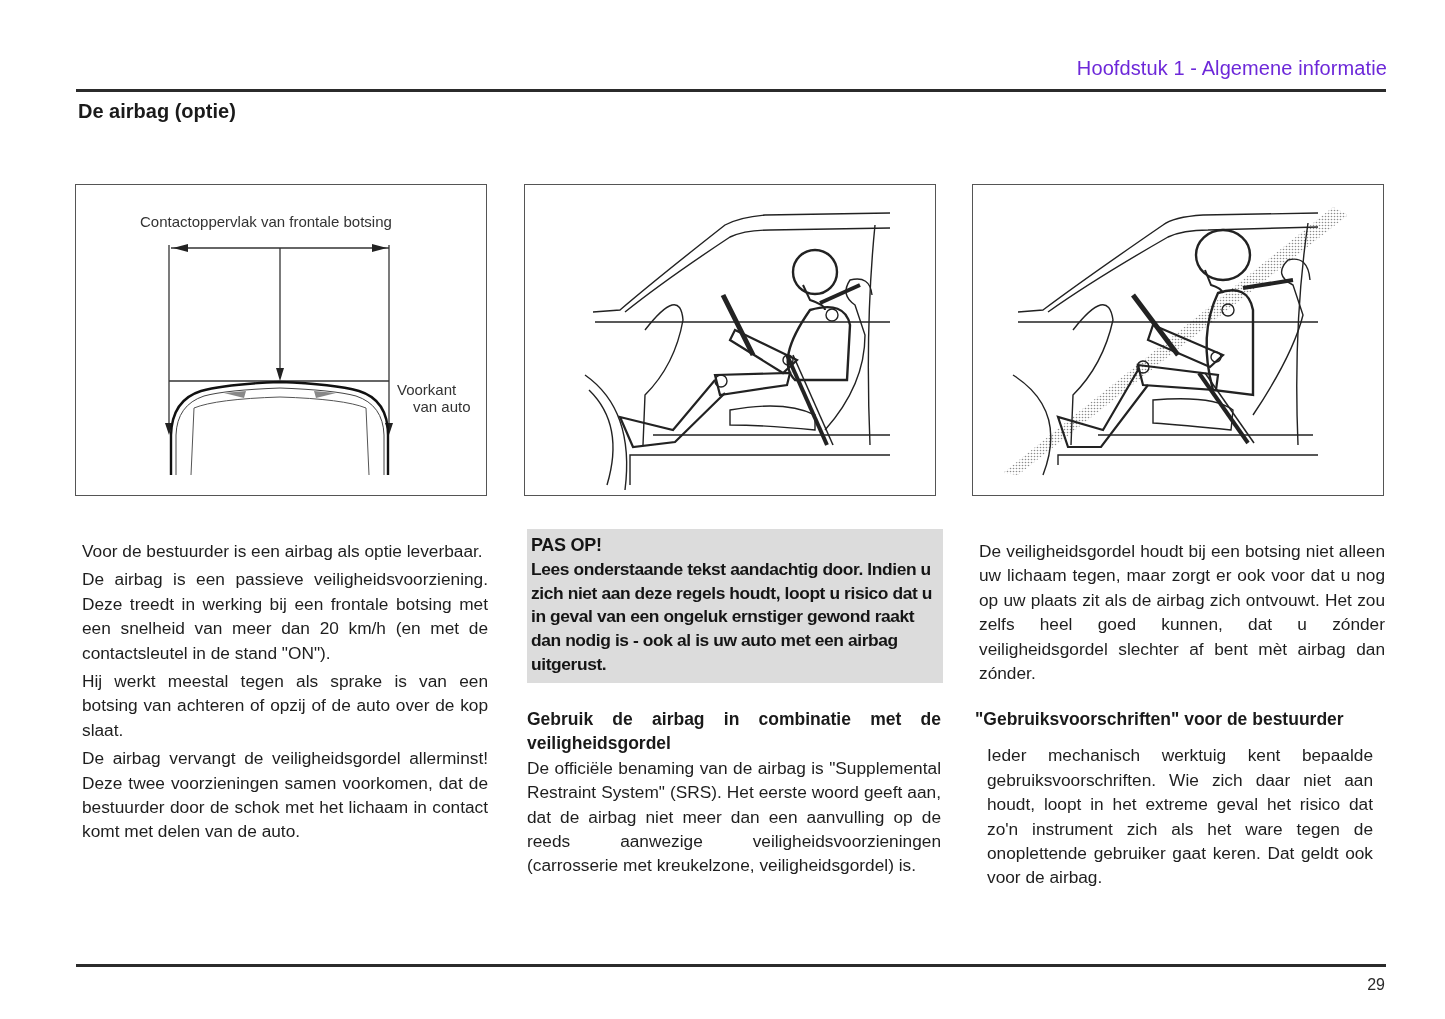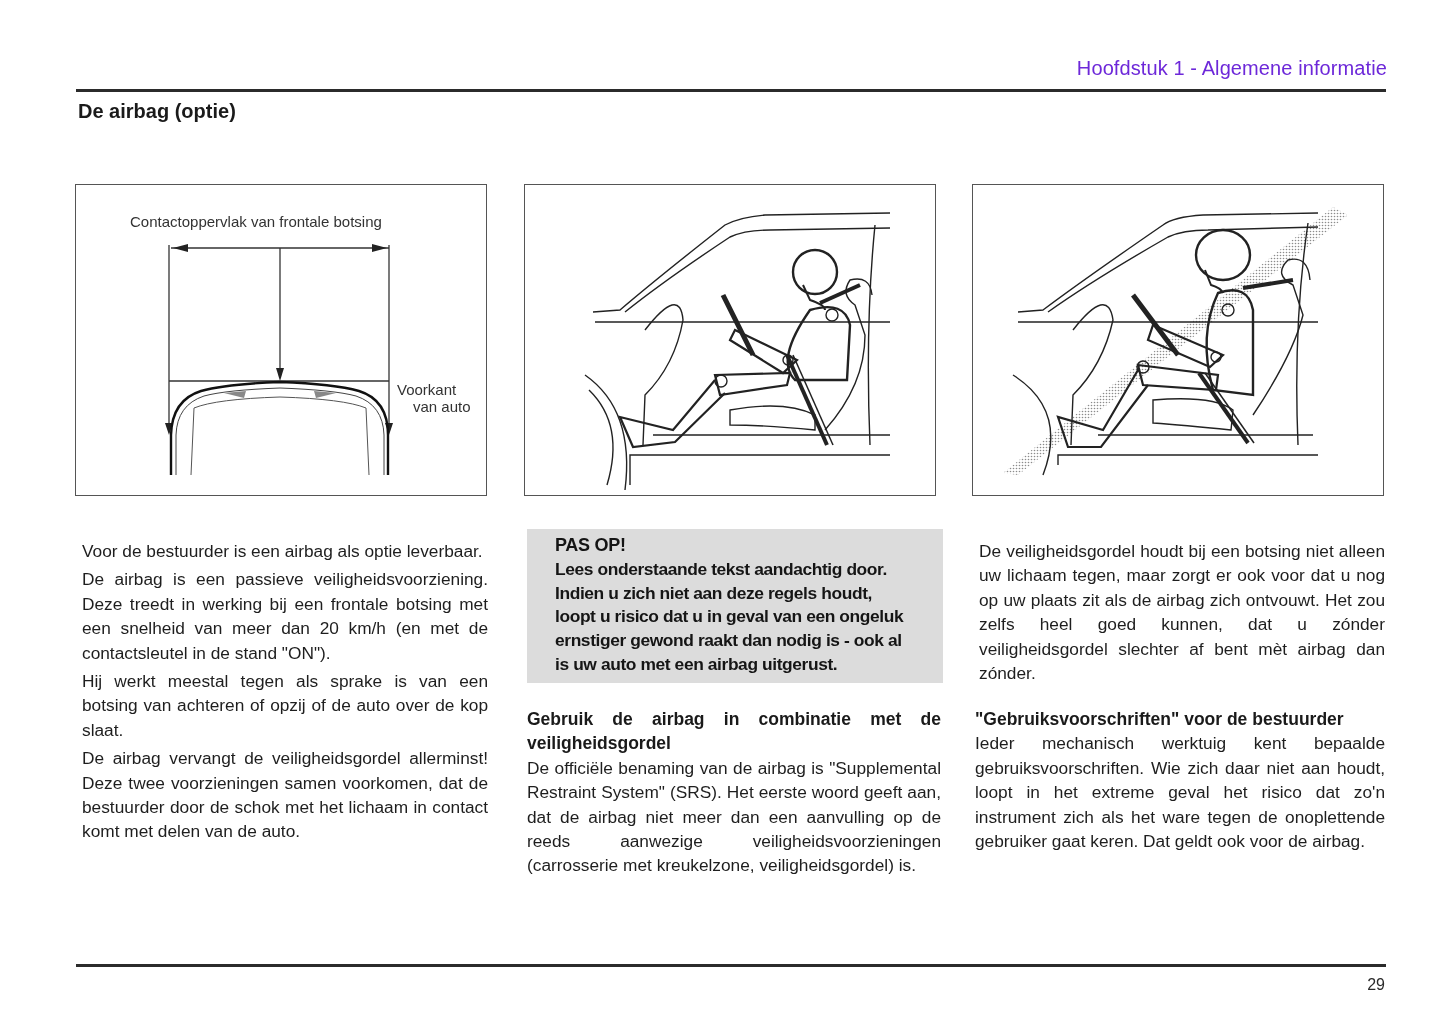--- a/index.html
+++ b/index.html
@@ -13,21 +13,21 @@
   .figure { position:absolute; top:184px; width:412px; height:312px; border:1.5px solid #555; box-sizing:border-box; background:#fff; }
   .figure svg { position:absolute; left:0; top:0; }
   .fig1 { left:75px; }
   .fig2 { left:524px; }
   .fig3 { left:972px; }
   .fig-label { position:absolute; font-size:15px; color:#333; line-height:17px; }
   .col { position:absolute; top:535px; width:414px; font-size:17.3px; line-height:24.4px; color:#1e1e1e; text-align:justify; }
   .col p { margin:4px; }
   .col1 { left:78px; }
   .col3 { left:975px; }
-  .warning { position:absolute; left:527px; top:529px; width:416px; height:154px; background:#dcdcdc; box-sizing:border-box; padding:5px 28px; font-weight:bold; font-size:17.4px; line-height:23.8px; color:#151515; letter-spacing:-0.4px; }
+  .warning { position:absolute; left:527px; top:529px; width:416px; height:154px; background:#dcdcdc; box-sizing:border-box; padding:5px 4px; font-weight:bold; font-size:17.4px; line-height:23.8px; color:#151515; letter-spacing:-0.4px; }
   .warning .w-title { font-size:18px; letter-spacing:-0.3px; }
   .heading { font-weight:bold; font-size:17.5px; line-height:24.4px; color:#1a1a1a; }
   .col2-block { position:absolute; left:527px; top:707px; width:414px; font-size:17.3px; line-height:24.4px; color:#1e1e1e; text-align:justify; }
   .col3-block { position:absolute; left:975px; top:707px; width:410px; font-size:17.3px; line-height:24.4px; color:#1e1e1e; text-align:justify; }
   .page-number { position:absolute; right:60px; top:976px; font-size:16px; color:#2a2a2a; }
 </style>
 </head>
 <body>
 
 <div class="chapter">Hoofdstuk 1 - Algemene informatie</div>
@@ -56,21 +56,21 @@
     <path d="M204,196 L200,183 L208,183 Z" fill="#222"></path>
 
     <line x1="93" y1="196" x2="313" y2="196" stroke="#333" stroke-width="1.3"></line>
 
     <path d="M95,290 L95,250 Q96,215 125,206 Q150,199 204,197 Q258,199 283,206 Q312,215 312,250 L312,290" fill="none" stroke="#111" stroke-width="2.4"></path>
     <path d="M100,290 L100,250 Q101,220 128,211 Q150,205 204,203 Q258,205 280,211 Q307,220 308,250 L308,290" fill="none" stroke="#444" stroke-width="1"></path>
     <path d="M115,290 L118,223 Q140,214 204,212 Q268,214 290,223 L293,290" fill="none" stroke="#555" stroke-width="1"></path>
     <path d="M148,208 L170,206 L168,213 Z" fill="#888"></path>
     <path d="M260,208 L238,206 L240,213 Z" fill="#888"></path>
   </svg>
-  <div class="fig-label" style="left:54px; top:28px;">Contactoppervlak van frontale botsing</div>
+  <div class="fig-label" style="left:64px; top:28px;">Contactoppervlak van frontale botsing</div>
   <div class="fig-label" style="left:321px; top:196px;">Voorkant</div>
   <div class="fig-label" style="left:337px; top:213px;">van auto</div>
 </div>
 
 <div class="figure fig2">
   <svg width="412" height="312" viewBox="0 0 412 312">
     <g fill="none" stroke="#222" stroke-width="1.4">
       <path d="M68,127 L95,125 Q130,95 200,40 Q215,32 240,30 L365,28"></path>
       <path d="M100,127 Q140,95 205,52 Q220,45 245,45 L365,43"></path>
       <path d="M70,137 L365,137"></path>
@@ -165,17 +165,17 @@
 <div class="col2-block">
   <div class="heading">Gebruik de airbag in combinatie met de veiligheidsgordel</div>
   <p style="margin:0">De officiële benaming van de airbag is "Supplemental Restraint System" (SRS). Het eerste woord geeft aan, dat de airbag niet meer dan een aanvulling op de reeds aanwezige veiligheidsvoorzieningen (carrosserie met kreukelzone, veiligheidsgordel) is.</p>
 </div>
 
 <div class="col col3">
   <p>De veiligheidsgordel houdt bij een botsing niet alleen uw lichaam tegen, maar zorgt er ook voor dat u nog op uw plaats zit als de airbag zich ontvouwt. Het zou zelfs heel goed kunnen, dat u zónder veiligheidsgordel slechter af bent mèt airbag dan zónder.</p>
 </div>
 <div class="col3-block">
   <div class="heading">"Gebruiksvoorschriften" voor de bestuurder</div>
-  <p style="margin:0">Ieder mechanisch werktuig kent bepaalde gebruiksvoorschriften. Wie zich daar niet aan houdt, loopt in het extreme geval het risico dat zo'n instrument zich als het ware tegen de onoplettende gebruiker gaat keren. Dat geldt ook voor de airbag.</p>
+  <p style="margin:12px">Ieder mechanisch werktuig kent bepaalde gebruiksvoorschriften. Wie zich daar niet aan houdt, loopt in het extreme geval het risico dat zo'n instrument zich als het ware tegen de onoplettende gebruiker gaat keren. Dat geldt ook voor de airbag.</p>
 </div>
 
 <div class="rule bottom"></div>
 <div class="page-number">29</div>
 
 </body></html>

